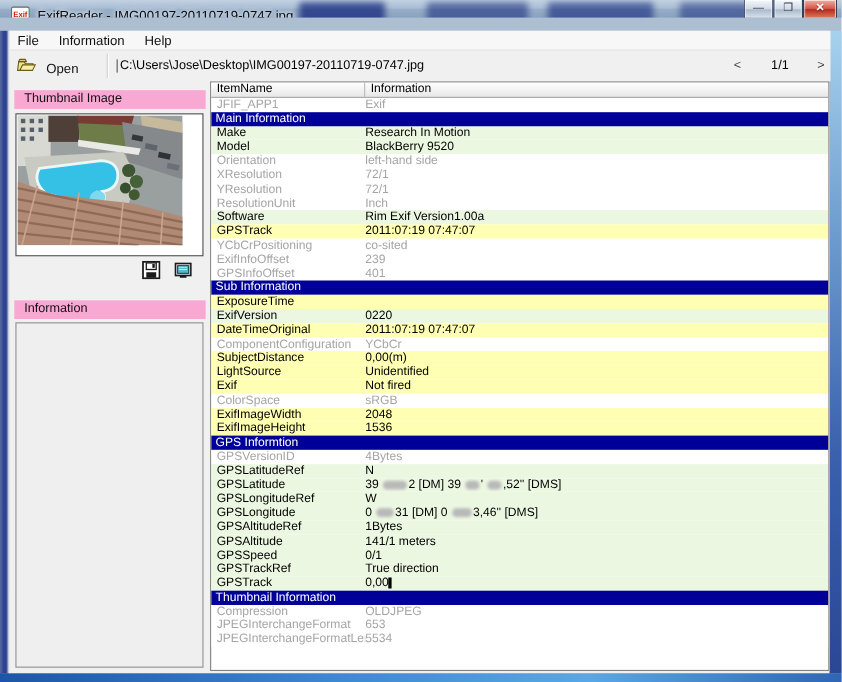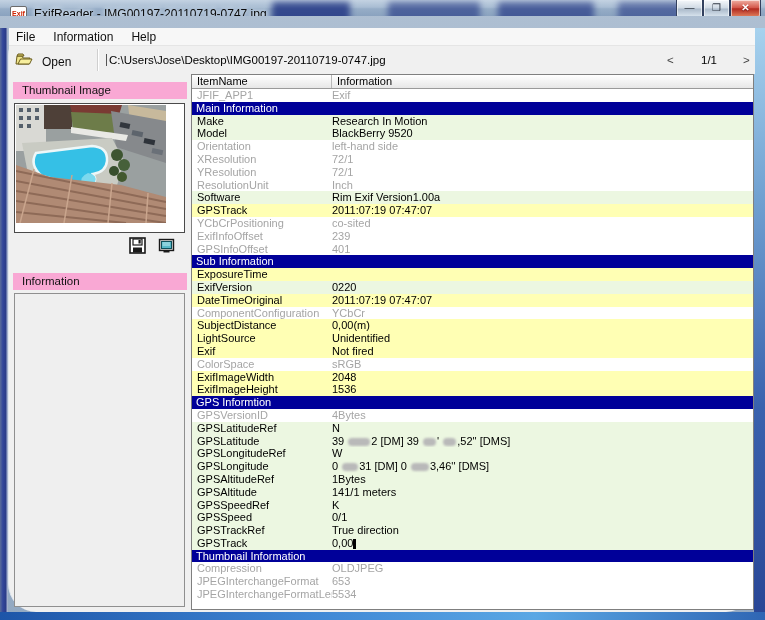--- a/index.html
+++ b/index.html
@@ -33,21 +33,21 @@
             background:linear-gradient(to bottom,#f5f8fb 0%,#cfd9e4 48%,#aab9ca 52%,#dbe6f0 100%);
             color:#303844; font-size:10px; line-height:16px; text-align:center;
             box-shadow:inset 0 0 0 1px rgba(255,255,255,.6); }
   .winbtn.min { border-radius:0 0 0 3px; }
   .winbtn.close { width:31px; border-radius:0 0 3px 0;
             background:linear-gradient(to bottom,#f0b0a4 0%,#d4584b 45%,#b22b20 52%,#e2825f 100%);
             color:#fff; font-weight:bold; text-shadow:0 1px 1px #7a1410; }
 
   
   .client { position:absolute; left:8px; top:28px; width:746px; height:584px; background:#f0f0f0;
-            border-left:1px solid #dfe6ee;border-radius:28px; }
+            border-left:1px solid #dfe6ee; }
 
   .menubar { position:absolute; left:0; top:0; width:746px; height:17px; background:#f7f7f7;
              display:flex; align-items:center; font-size:12px; color:#111; }
   .menu-item { padding:1px 9px; }
   .menu-item:first-child { padding-left:7px; }
 
   .toolbar { position:absolute; left:0; top:17px; width:746px; height:29px; background:#f0f0f0;
              border-top:1px solid #e5e5e5; font-size:12px; color:#111; }
   .open-btn { position:absolute; left:2px; top:4px; display:flex; align-items:flex-end; gap:9px;
               padding:2px 4px; }
@@ -330,24 +330,20 @@
           </div>
           <div class="trow green">
             <span class="cell name">GPSAltitudeRef</span>
             <span class="cell val">1Bytes</span>
           </div>
           <div class="trow green">
             <span class="cell name">GPSAltitude</span>
             <span class="cell val">141/1 meters</span>
           </div>
           <div class="trow green">
-            <span class="cell name">GPSSpeedRef</span>
-            <span class="cell val">K</span>
-          </div>
-          <div class="trow green">
             <span class="cell name">GPSSpeed</span>
             <span class="cell val">0/1</span>
           </div>
           <div class="trow green">
             <span class="cell name">GPSTrackRef</span>
             <span class="cell val">True direction</span>
           </div>
           <div class="trow green">
             <span class="cell name">GPSTrack</span>
             <span class="cell val">0,00<span class="caret"></span></span>

